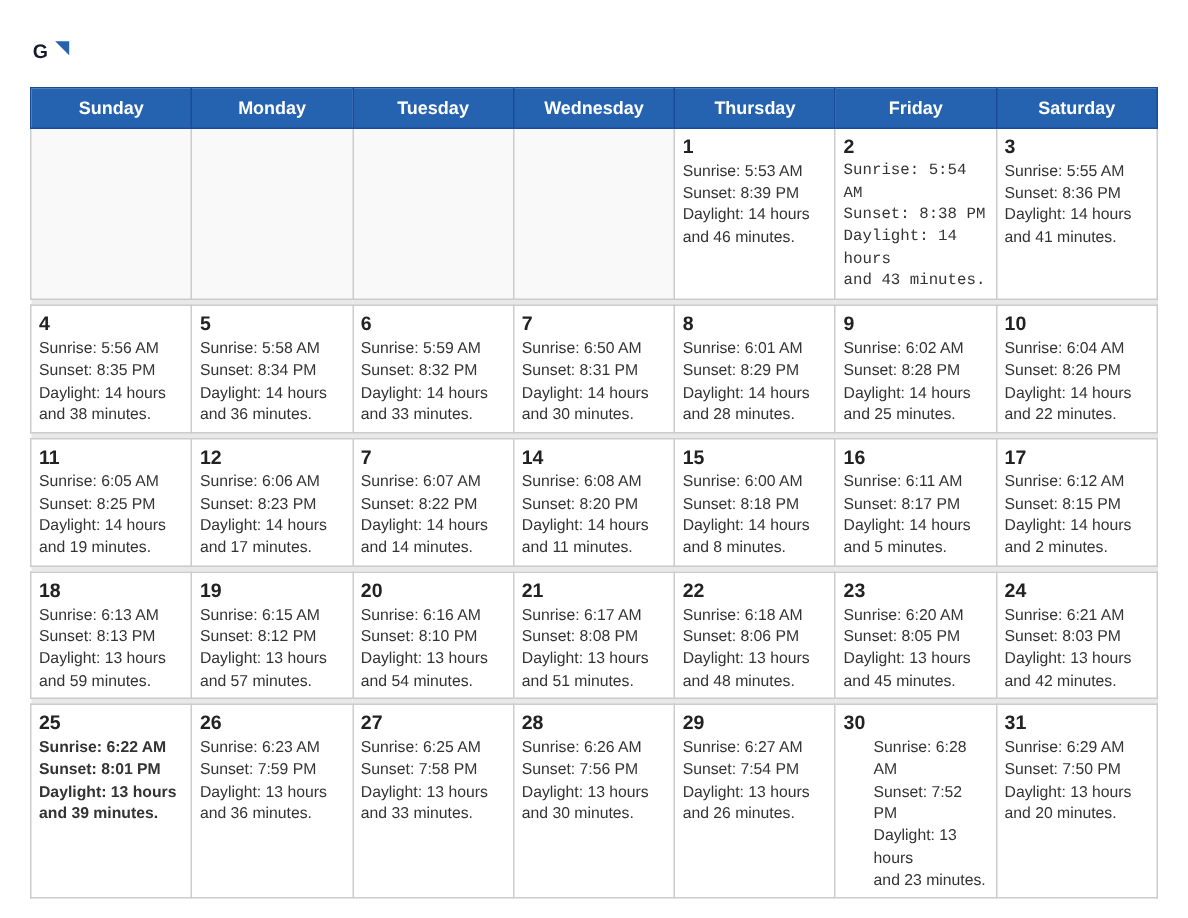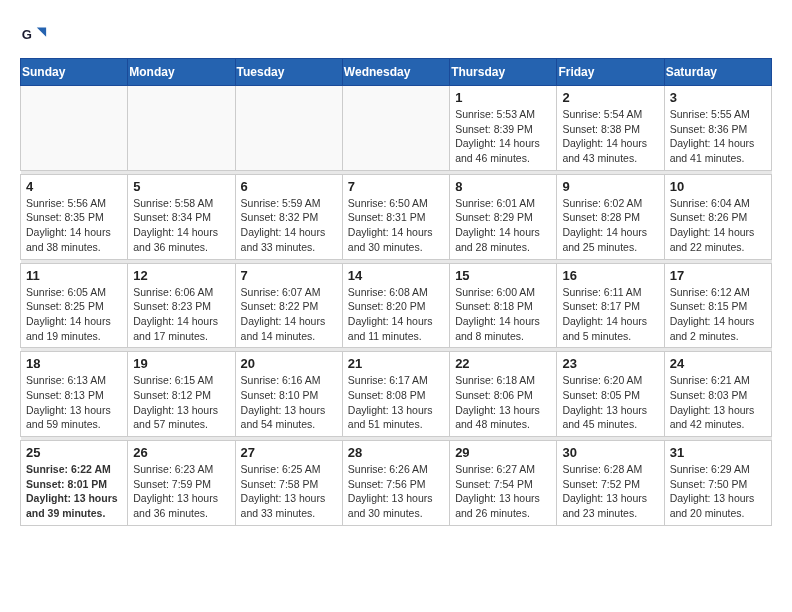--- a/index.html
+++ b/index.html
@@ -39,21 +39,21 @@
     }
     .calendar {
       width: 100%;
       border-collapse: collapse;
       font-size: 11px;
     }
     .calendar th {
       background: #2563b0;
       color: #fff;
       padding: 6px 1px;
-      text-align: left;
+      text-align: center;
       font-size: 12px;
       font-weight: bold;
       border: 1px solid #1a4a99;
     }
     .calendar td {
       border: 1px solid #ccc;
       vertical-align: top;
       padding: 4px 5px;
       height: 80px;
       width: 107px;
@@ -121,21 +121,21 @@
         <td class="empty"></td>
         <td>
           <div class="day-num">1</div>
           <div class="day-info" style="white-space: pre-line;">Sunrise: 5:53 AM
 Sunset: 8:39 PM
 Daylight: 14 hours
 and 46 minutes.</div>
         </td>
         <td>
           <div class="day-num">2</div>
-          <div class="day-info" style="white-space: pre-line;">Sunrise: 5:54 AM
+          <div class="day-info" style="white-space: pre-line; font-family: Liberation Mono, monospace;">Sunrise: 5:54 AM
 Sunset: 8:38 PM
 Daylight: 14 hours
 and 43 minutes.</div>
         </td>
         <td>
           <div class="day-num">3</div>
           <div class="day-info" style="white-space: pre-line;">Sunrise: 5:55 AM
 Sunset: 8:36 PM
 Daylight: 14 hours
 and 41 minutes.</div>
@@ -361,21 +361,21 @@
         </td>
         <td>
           <div class="day-num">29</div>
           <div class="day-info" style="white-space: pre-line;">Sunrise: 6:27 AM
 Sunset: 7:54 PM
 Daylight: 13 hours
 and 26 minutes.</div>
         </td>
         <td>
           <div class="day-num">30</div>
-          <div class="day-info" style="white-space: pre-line;">Sunrise: 6:28 AM
+          <div class="day-info" style="white-space: pre-line; margin-left: 20px;">Sunrise: 6:28 AM
 Sunset: 7:52 PM
 Daylight: 13 hours
 and 23 minutes.</div>
         </td>
         <td>
           <div class="day-num">31</div>
           <div class="day-info" style="white-space: pre-line;">Sunrise: 6:29 AM
 Sunset: 7:50 PM
 Daylight: 13 hours
 and 20 minutes.</div>

